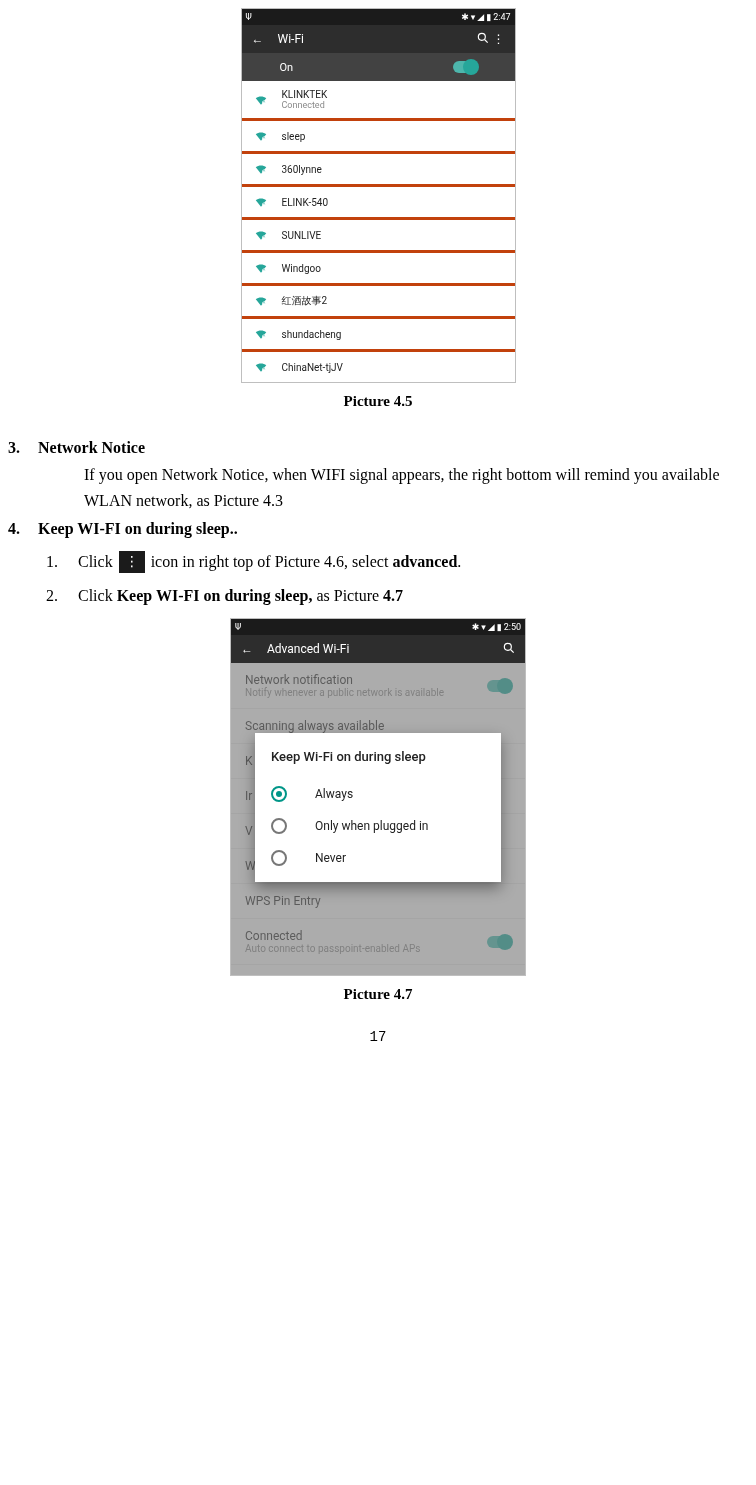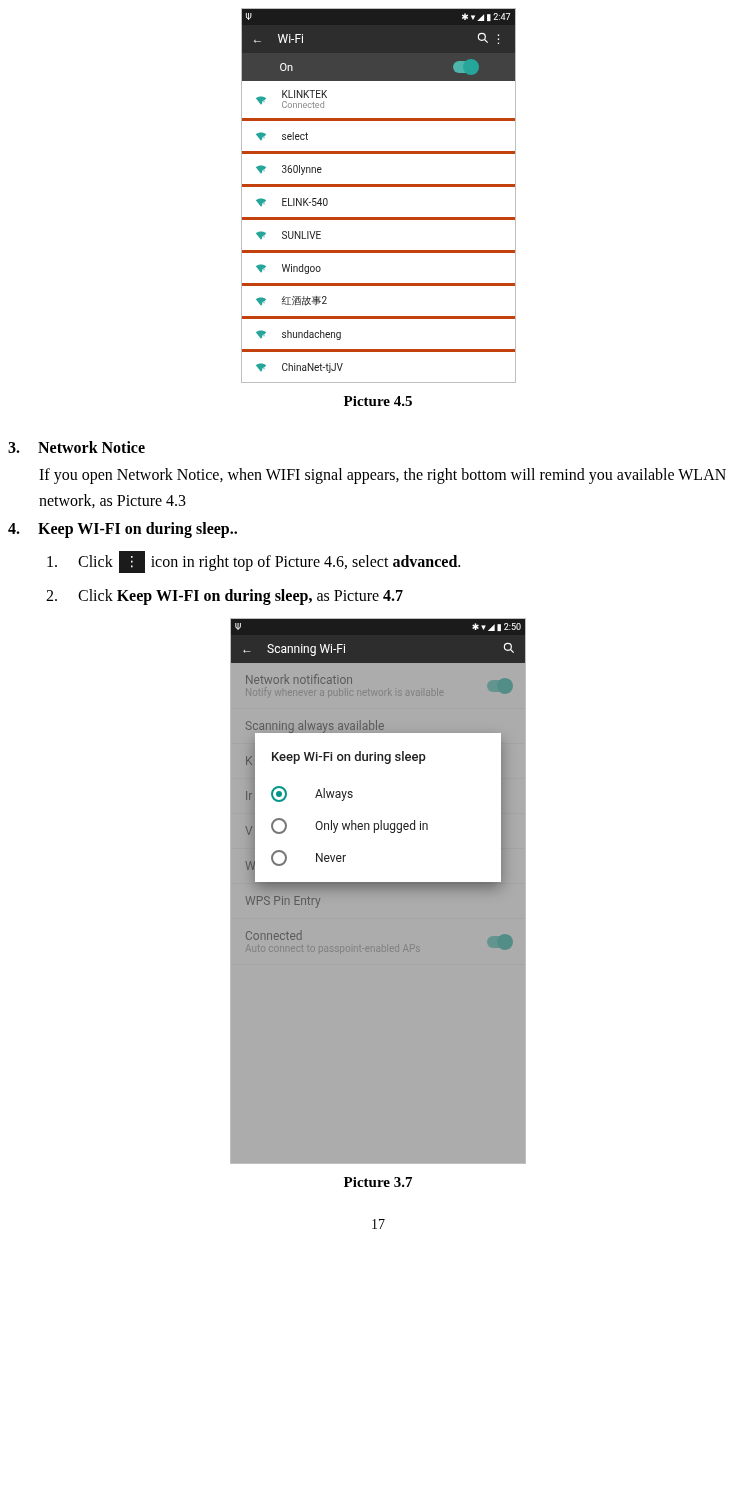--- a/index.html
+++ b/index.html
@@ -92,21 +92,21 @@
   
   .numbered {
     display: flex;
     margin: 4px 0 2px 0;
     font-size: 16px;
     line-height: 1.5;
   }
   .numbered .num { width: 30px; flex-shrink:0; font-weight:bold; }
   .numbered .heading { font-weight: bold; }
   .body-para {
-    margin-left: 31px;
+    margin-left: 76px;
     font-size: 16px;
     line-height: 1.6;
   }
   .sub-num {
     display:flex;
     margin: 8px 0 0 38px;
     font-size: 16px;
     line-height: 1.6;
     align-items: center;
     gap: 6px;
@@ -156,21 +156,21 @@
     display:inline-block; position:relative; flex-shrink:0;
   }
   .radio.sel { border-color:#009688; }
   .radio.sel::after {
     content:""; position:absolute; left:3px; top:3px;
     width:6px; height:6px; background:#009688; border-radius:50%;
   }
   .dlg-actions { text-align:right; padding-top:14px; }
   .dlg-actions .btn { color:#009688; font-weight:bold; font-size:12px; letter-spacing:0.5px;}
 
-  .page-num { text-align:center; font-size:14px; margin-top:24px; }
+  .page-num { text-align:center; font-size:14px; margin-top:24px;font-family:Liberation Mono, monospace; }
 </style>
 </head>
 <body>
 
 <div class="page">
 
   <div class="phone">
     <div class="status-bar">
       <div class="left">
         <span>Ψ</span>
@@ -213,21 +213,21 @@
             <div class="sub">Connected</div>
           </span>
         </div>
         <div class="net-item">
           <span class="wifi-icon"><svg viewBox="0 0 24 24">
               <path fill="#26a69a" d="M12 20l9-11c-5-4-13-4-18 0l9 11z"></path>
               <circle cx="17" cy="16" r="3" fill="#fff"></circle>
               <path d="M15.5 16a1.5 1.5 0 1 1 3 0" fill="none" stroke="#26a69a" stroke-width="1"></path>
             </svg></span>
           <span class="net-text">
-            <div class="name">select</div>
+            <div class="name">sleep</div>
           </span>
         </div>
         <div class="net-item">
           <span class="wifi-icon"><svg viewBox="0 0 24 24">
               <path fill="#26a69a" d="M12 20l9-11c-5-4-13-4-18 0l9 11z"></path>
               <circle cx="17" cy="16" r="3" fill="#fff"></circle>
               <path d="M15.5 16a1.5 1.5 0 1 1 3 0" fill="none" stroke="#26a69a" stroke-width="1"></path>
             </svg></span>
           <span class="net-text">
             <div class="name">360lynne</div>
@@ -333,30 +333,30 @@
       <div class="right">
         <span>✱</span>
         <span>▾</span>
         <span>◢</span>
         <span>▮</span>
         <span>2:50</span>
       </div>
     </div>
     <div class="app-bar">
       <span class="ico">←</span>
-      <span style="margin-left:12px;">Scanning Wi-Fi</span>
+      <span style="margin-left:12px;">Advanced Wi-Fi</span>
       <span class="spacer"></span>
       <span class="ico">
         <svg viewBox="0 0 24 24" width="14" height="14" fill="none" stroke="#fff" stroke-width="2">
             <circle cx="10" cy="10" r="6"></circle>
             <line x1="15" y1="15" x2="20" y2="20"></line>
           </svg>
       </span>
     </div>
-    <div class="dimmed-list" style="height:500px;">
+    <div class="dimmed-list" style="height:312px;">
 
       <div class="dim-item with-switch">
           <div class="txt">
             <div class="t">Network notification</div>
             <div class="s">Notify whenever a public network is available</div>
           </div>
           <span class="switch"></span>
         </div>
         <div class="dim-item">
           <div class="txt">
@@ -409,16 +409,16 @@
             </div>
             <div class="radio-opt">
               <span class="radio"></span>
               <span>Never</span>
             </div>
           </div>
       </div>
     </div>
   </div>
 
-  <div class="caption">Picture 3.7</div>
+  <div class="caption">Picture 4.7</div>
 
   <div class="page-num">17</div>
 </div>
 
 </body></html>

